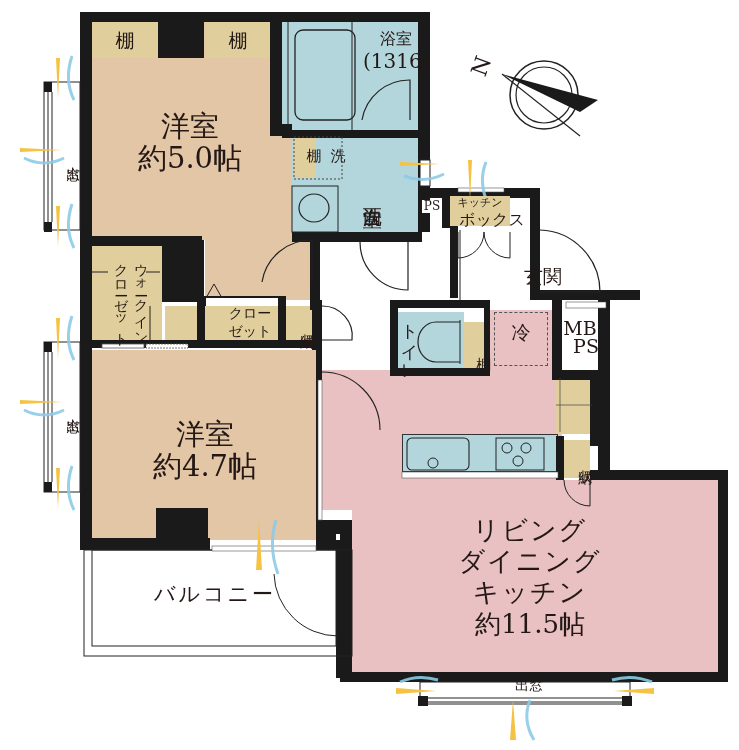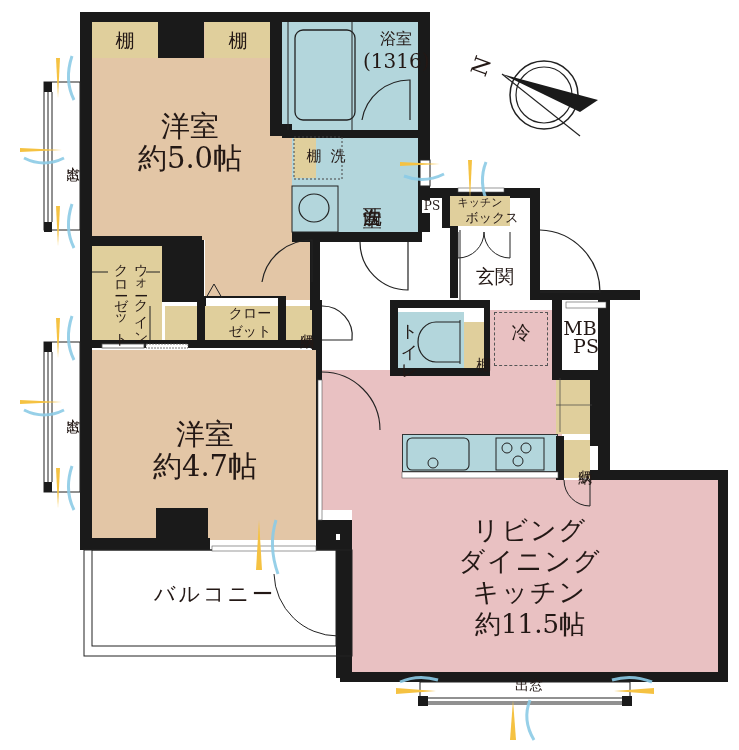--- a/index.html
+++ b/index.html
@@ -256,23 +256,23 @@
 <div class="lbl sm" style="left:354px;top:50px;width:66px;font-size:20px;">(1316)</div>
 
 <div class="lbl sm" style="left:294px;top:148px;width:22px;">棚</div>
 <div class="lbl sm" style="left:318px;top:148px;width:22px;">洗</div>
 <div class="lbl med vert" style="left:362px;top:148px;height:90px;">洗面室</div>
 
 <div class="lbl xs" style="left:422px;top:200px;width:20px;background:#fff;">PS</div>
 
 <div class="abs shelf" style="left:450px;top:196px;width:60px;height:30px;"></div>
 <div class="lbl xs" style="left:450px;top:197px;width:60px;font-size:11px;">キッチン</div>
-<div class="lbl xs" style="left:450px;top:211px;width:84px;font-size:13px;">ボックス</div>
-
-<div class="lbl med" style="left:462px;top:266px;width:66px;">玄関</div>
+<div class="lbl xs" style="left:450px;top:211px;width:84px;font-size:16px;">ボックス</div>
+
+<div class="lbl med" style="left:462px;top:266px;width:66px;padding-left:48px;">玄関</div>
 
 <div class="lbl sm vert" style="left:124px;top:242px;height:110px;font-size:14px;">ウォークイン</div>
 <div class="lbl sm vert" style="left:104px;top:242px;height:110px;font-size:14px;">クローゼット</div>
 
 <div class="lbl sm" style="left:204px;top:306px;width:74px;font-size:14px;">クロー</div>
 <div class="lbl sm" style="left:204px;top:324px;width:74px;font-size:14px;">ゼット</div>
 
 <div class="lbl sm vert" style="left:290px;top:306px;height:36px;font-size:14px;">収納</div>
 
 <div class="lbl med vert" style="left:400px;top:312px;height:60px;font-size:17px;">トイレ</div>

